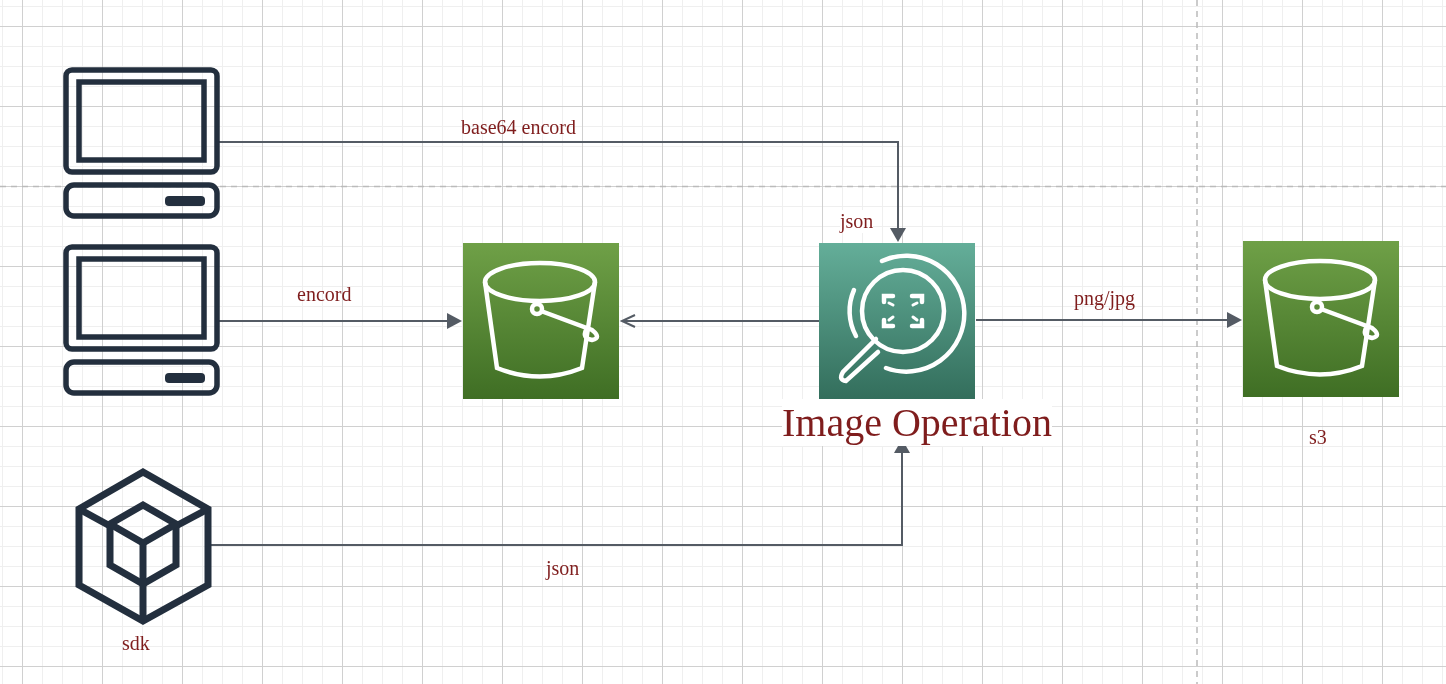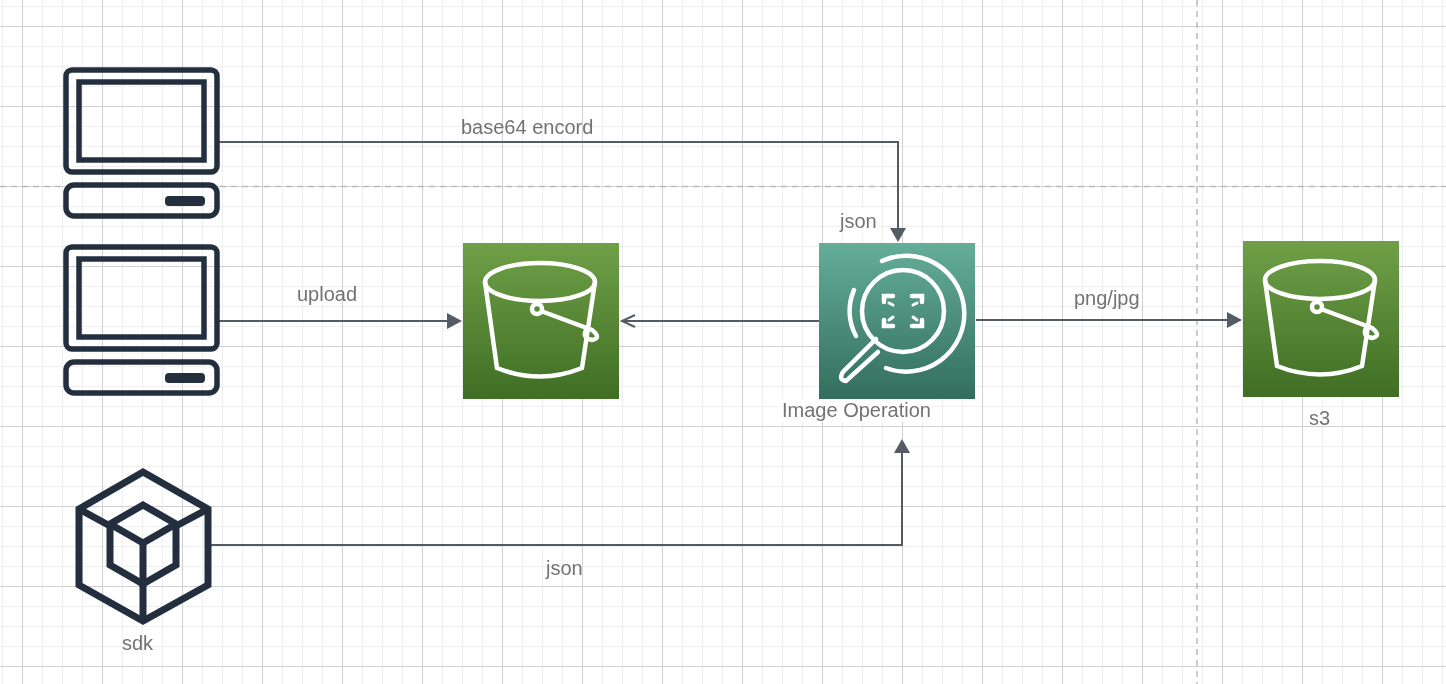--- a/index.html
+++ b/index.html
@@ -9,22 +9,22 @@
     background-image:
       linear-gradient(to right, #d0d0d0 1px, transparent 1px),
       linear-gradient(to bottom, #d0d0d0 1px, transparent 1px),
       linear-gradient(to right, #efefef 1px, transparent 1px),
       linear-gradient(to bottom, #efefef 1px, transparent 1px);
     background-size: 80px 80px, 80px 80px, 20px 20px, 20px 20px;
     background-position: 22px 26px, 22px 26px, 2px 6px, 2px 6px;
     font-family: "Liberation Sans", sans-serif;
   }
   #canvas { position: absolute; left: 0; top: 0; }
-  .lbl { position: absolute; font-size: 20px; color: #737373; white-space: nowrap; background: transparent; }
-  .big { font-size: 20px; }
+  .lbl { position: absolute; font-size: 20px; color: #7f1d1d; white-space: nowrap; background: transparent; font-family: Liberation Serif, serif; }
+  .big { font-size: 40px; }
 </style>
 </head>
 <body>
 
 <svg id="canvas" width="1446" height="684">
   <defs>
     <linearGradient id="gS3" x1="0" y1="0" x2="0" y2="1">
       <stop offset="0" stop-color="#6FA047"></stop>
         <stop offset="1" stop-color="#3F6E24"></stop>
     </linearGradient>
@@ -103,18 +103,18 @@
       <ellipse cx="1320" cy="280" rx="55" ry="19"></ellipse>
       <path d="M1265,280 L1277,366 Q1320,383 1362,366 L1375,280"></path>
       <circle cx="1317" cy="307" r="5"></circle>
       <path d="M1321,309 L1372,328 Q1382,336 1372,338 Q1362,336 1366,328"></path>
     </g>
   </g>
 </svg>
 
 <div class="lbl" style="left:461px; top:116px;">base64 encord</div>
 <div class="lbl" style="left:840px; top:210px; background:#fff;">json</div>
-<div class="lbl" style="left:297px; top:283px;">upload</div>
+<div class="lbl" style="left:297px; top:283px;">encord</div>
 <div class="lbl" style="left:1074px; top:287px;">png/jpg</div>
 <div class="lbl" style="left:546px; top:557px;">json</div>
 <div class="lbl big" style="left:782px; top:399px; background:#fff;">Image Operation</div>
-<div class="lbl" style="left:1309px; top:407px;text-align:right;">s3</div>
+<div class="lbl" style="left:1309px; top:426px;text-align:right;">s3</div>
 <div class="lbl" style="left:122px; top:632px;text-align:right;">sdk</div>
 
 </body></html>

